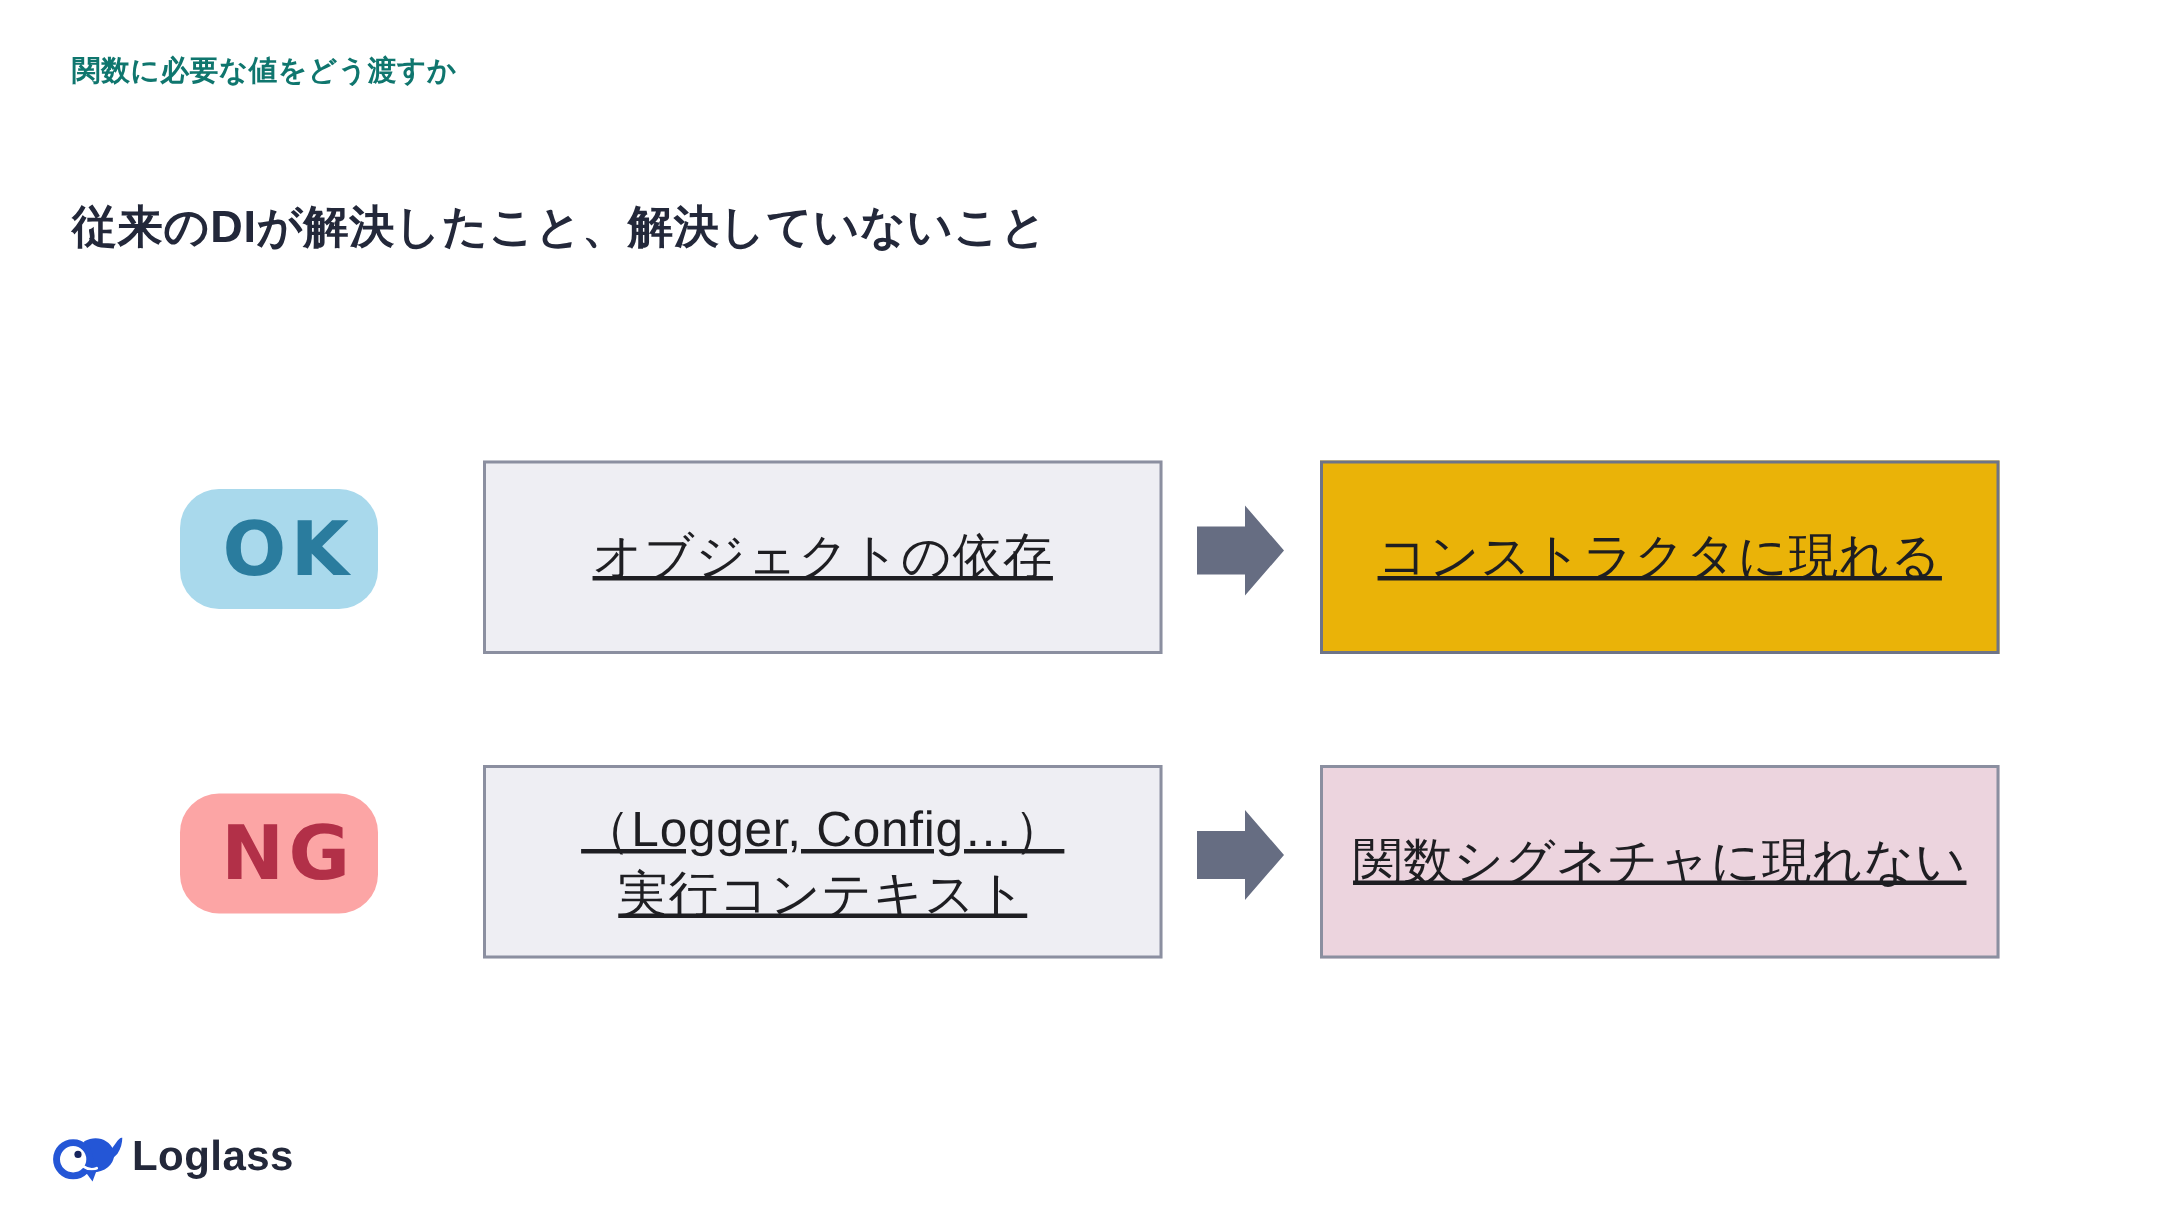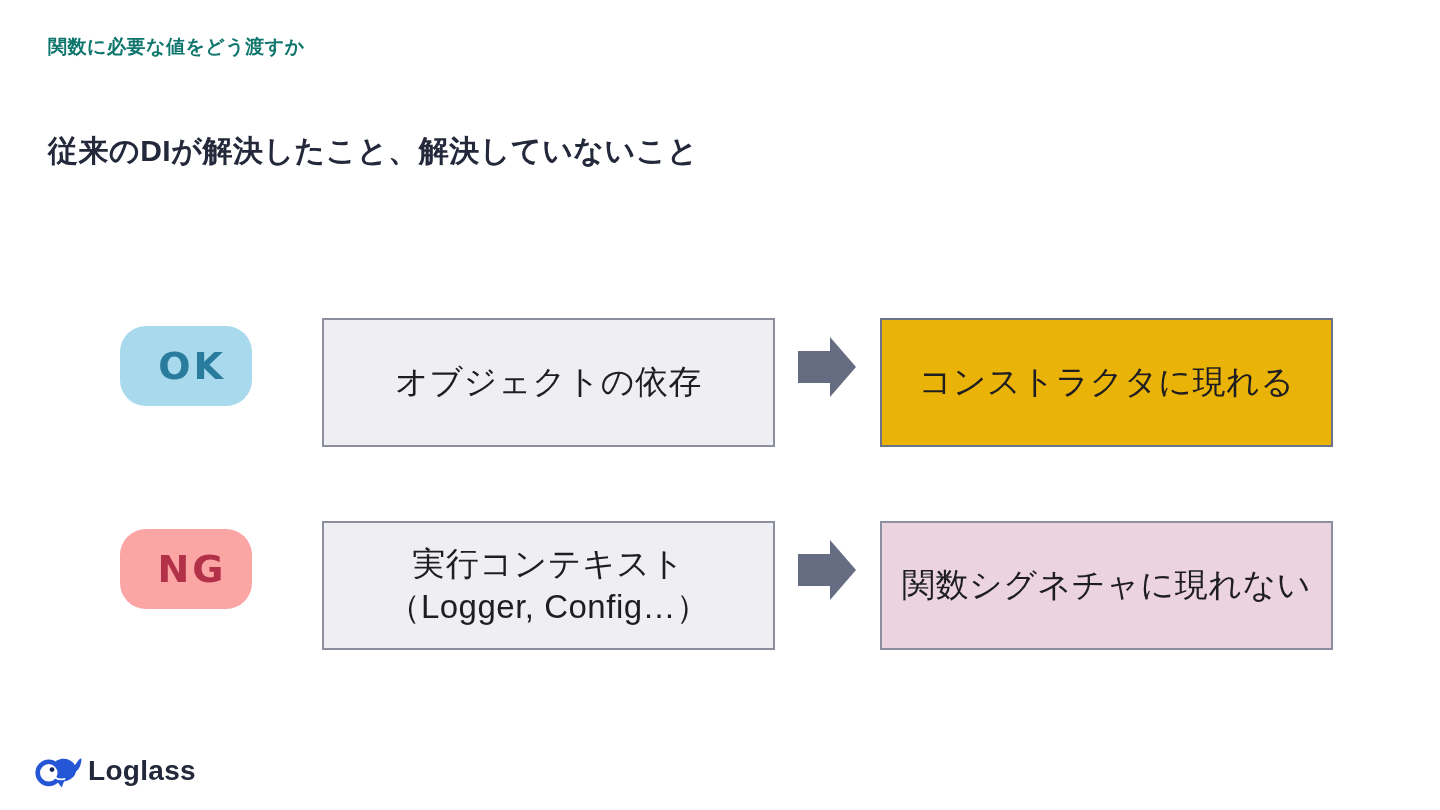--- a/index.html
+++ b/index.html
@@ -33,40 +33,41 @@
   .row { position: absolute; left: 0; width: 1440px; height: 129px; }
   .row-ok { top: 302px; }
   .row-ng { top: 505px; }
 
   .badge {
     position: absolute;
     left: 120px; top: 24px;
     width: 132px; height: 80px;
     border-radius: 26px;
     display: flex; align-items: center; justify-content: center;
-    font-size: 38px;
+    font-size: 50px;
     font-weight: 800;
     letter-spacing: 3px;
     font-family: "DejaVu Sans", "Liberation Sans", sans-serif;
     padding-left: 12px;
   }
   .badge-ok { background: #a9d9ec; color: #2a7c9e; }
   .badge-ng { background: #fca5a5; color: #b23048; }
 
   .box {
     position: absolute;
-    top: 16px; height: 129px;
+    top: 5px; height: 129px;
     width: 453px;
     display: flex; flex-direction: column;
     align-items: center; justify-content: center;
     text-align: center;
     font-size: 33px;
     color: #1e1e22;
     line-height: 1.3;
     letter-spacing: 0.5px;
+    text-decoration: underline;
   }
   .box-source {
     left: 322px;
     background: #eeeef3;
     border: 2px solid #8b8fa0;
   }
   .box-result { left: 880px; }
   .box-result-ok {
     background: #eab308;
     border: 2px solid #6e7487;
@@ -115,22 +116,22 @@
     <div class="box box-result box-result-ok">
       <span>コンストラクタに現れる</span>
     </div>
   </div>
 
   <div class="row row-ng">
     <div class="badge badge-ng">
       <span>NG</span>
     </div>
     <div class="box box-source">
+      <span>（Logger, Config…）</span>
       <span>実行コンテキスト</span>
-      <span>（Logger, Config…）</span>
     </div>
     <svg class="arrow" viewBox="0 0 58 68" xmlns="http://www.w3.org/2000/svg">
       <polygon points="0,18 32,18 32,4 58,34 32,64 32,50 0,50" fill="#666d82"></polygon>
     </svg>
     <div class="box box-result box-result-ng">
       <span>関数シグネチャに現れない</span>
     </div>
   </div>
 
   <div class="logo">

